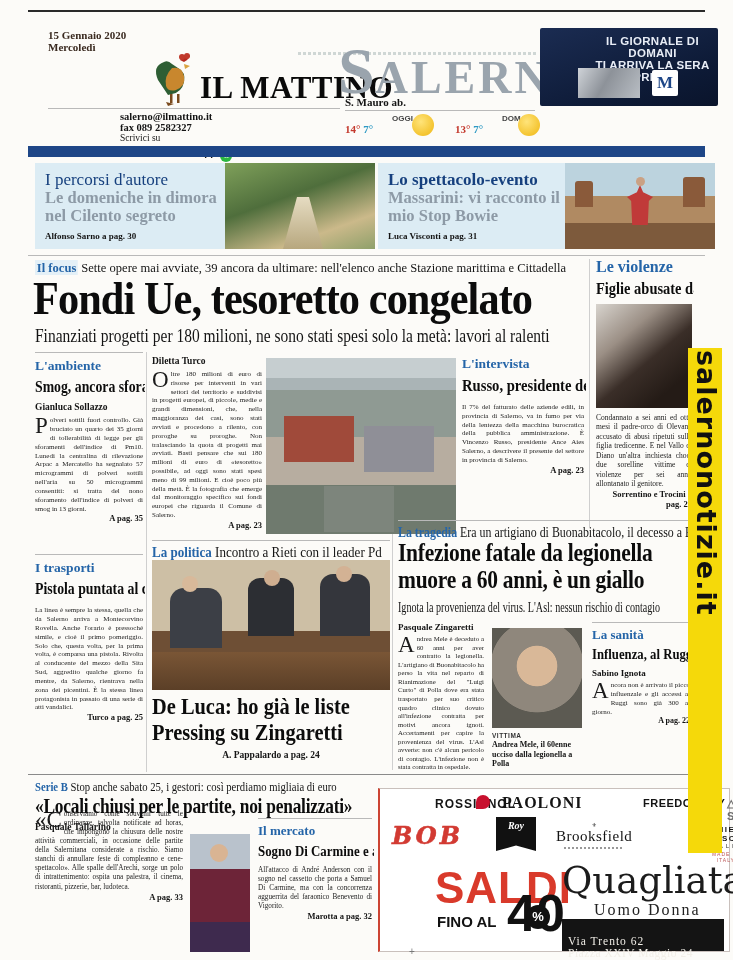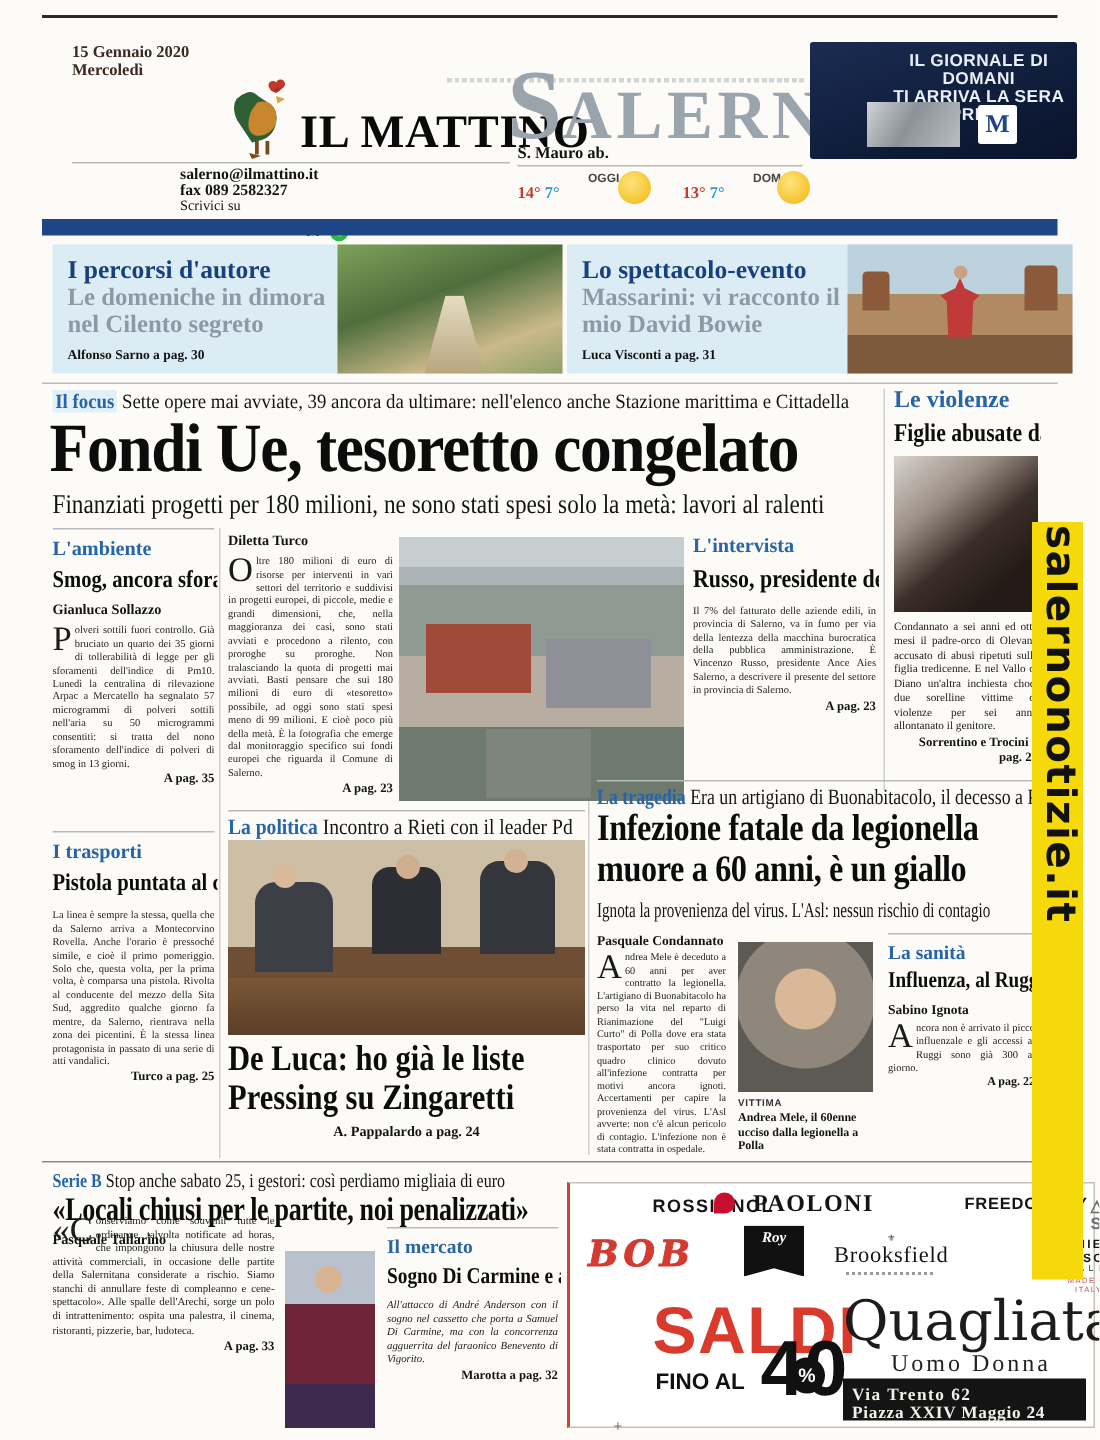--- a/index.html
+++ b/index.html
@@ -88,31 +88,31 @@
   <div class="abs sans" style="left:455px;top:114px;font-size:8px;font-weight:bold;color:#444;">DOMANI</div>
   <div class="abs" style="left:455px;top:123px;font-size:11px;font-weight:bold;">
     <span style="color:var(--temp-red);">13°</span>
     <span style="color:var(--temp-blue);">7°</span>
   </div>
   <div class="abs" style="left:518px;top:114px;width:22px;height:22px;border-radius:50%;background:radial-gradient(circle at 40% 35%,#ffe47a,#f4c430 70%,#e8b41f);"></div>
 
   <div class="abs" style="left:28px;top:146px;width:677px;height:11px;background:var(--navy);"></div>
 
   <div class="abs" style="left:35px;top:163px;width:340px;height:86px;background:var(--promo);">
-    <div class="serif" style="position:absolute;left:10px;top:7px;font-size:17px;font-weight:bold;color:#16407e;">I percorsi d'autore</div>
+    <div class="serif" style="position:absolute;left:10px;top:7px;font-size:17px;font-weight:normal;color:#16407e;">I percorsi d'autore</div>
     <div class="serif" style="position:absolute;left:10px;top:26px;width:180px;font-size:16.5px;font-weight:bold;color:var(--gray-title);line-height:1.1;">Le domeniche in dimora nel Cilento segreto</div>
     <div class="serif" style="position:absolute;left:10px;top:68px;font-size:9px;font-weight:bold;">Alfonso Sarno a pag. 30</div>
     <div class="abs" style="left:190px;top:0;width:150px;height:86px;background:linear-gradient(160deg,#7fa05a 0%,#4f6e3c 40%,#cbb98a 75%,#8fa06a 100%);">
       <div class="abs" style="left:58px;top:34px;width:40px;height:52px;background:linear-gradient(#e6dcc2,#b7a77e);clip-path:polygon(35% 0,65% 0,100% 100%,0 100%);"></div>
     </div>
   </div>
 
   <div class="abs" style="left:378px;top:163px;width:337px;height:86px;background:var(--promo);">
     <div class="serif" style="position:absolute;left:10px;top:7px;font-size:17px;font-weight:bold;color:#16407e;">Lo spettacolo-evento</div>
-    <div class="serif" style="position:absolute;left:10px;top:26px;width:180px;font-size:16.5px;font-weight:bold;color:var(--gray-title);line-height:1.1;">Massarini: vi racconto il mio David Bowie</div>
+    <div class="serif" style="position:absolute;left:10px;top:26px;width:180px;font-size:16.5px;font-weight:bold;color:var(--gray-title);line-height:1.1;">Massarini: vi racconto il mio Stop Bowie</div>
     <div class="serif" style="position:absolute;left:10px;top:68px;font-size:9px;font-weight:bold;">Luca Visconti a pag. 31</div>
     <div class="abs" style="left:187px;top:0;width:150px;height:86px;background:linear-gradient(#bcd3de 0 38%,#b08a62 38% 70%,#7d5a3c 70% 100%);">
       <div class="abs" style="left:62px;top:22px;width:26px;height:40px;background:#c03a39;clip-path:polygon(50% 0,62% 18%,100% 30%,84% 40%,80% 100%,20% 100%,16% 40%,0 30%,38% 18%);"></div>
       <div class="abs" style="left:71px;top:14px;width:9px;height:9px;border-radius:50%;background:#caa184;"></div>
       <div class="abs" style="left:10px;top:18px;width:18px;height:26px;background:#8a5a3a;border-radius:3px 3px 0 0;"></div>
       <div class="abs" style="left:118px;top:14px;width:22px;height:30px;background:#8a5a3a;border-radius:3px 3px 0 0;"></div>
     </div>
   </div>
 
   <div class="abs hair" style="left:28px;top:255px;width:677px;height:1px;"></div>
@@ -196,21 +196,21 @@
   <div class="abs" style="left:398px;top:524px;">
     <div class="squeeze" style="transform:scaleX(.82);font-size:14.5px;">
       <span class="kick">La tragedia</span>
       <span class="serif">Era un artigiano di Buonabitacolo, il decesso a Polla</span>
     </div>
   </div>
   <div class="abs headline squeeze" style="left:398px;top:540px;font-size:25px;line-height:1.06;width:340px;transform:scaleX(.86);white-space:normal;letter-spacing:-.3px;">Infezione fatale da legionella muore a 60 anni, è un giallo</div>
   <div class="abs serif squeeze" style="left:398px;top:600px;font-size:14px;transform:scaleX(.72);font-weight:500;">Ignota la provenienza del virus. L'Asl: nessun rischio di contagio</div>
 
   <div class="abs" style="left:398px;top:622px;width:88px;height:150px;overflow:hidden;">
-    <div class="byline" style="font-size:9px;">Pasquale Condannato</div>
+    <div class="byline" style="font-size:9px;">Pasquale Zingaretti</div>
     <div class="body-txt drop" style="margin-top:3px;width:86px;font-size:6.8px;">Andrea Mele è deceduto a 60 anni per aver contratto la legionella. L'artigiano di Buonabitacolo ha perso la vita nel reparto di Rianimazione del "Luigi Curto" di Polla dove era stata trasportato per suo critico quadro clinico dovuto all'infezione contratta per motivi ancora ignoti. Accertamenti per capire la provenienza del virus. L'Asl avverte: non c'è alcun pericolo di contagio. L'infezione non è stata contratta in ospedale.</div>
 
   </div>
 
   <div class="abs" style="left:492px;top:628px;width:90px;height:100px;background:radial-gradient(circle at 50% 38%,#d9b898 0 26%,#8f877c 27% 60%,#5c5a52 61% 100%);"></div>
   <div class="abs caption-label" style="left:492px;top:732px;">VITTIMA</div>
   <div class="abs caption" style="left:492px;top:740px;width:92px;">Andrea Mele, il 60enne ucciso dalla legionella a Polla</div>
 
   <div class="abs" style="left:592px;top:622px;width:100px;height:150px;overflow:hidden;">
     <div class="hair" style="width:98px;height:1px;"></div>
@@ -238,21 +238,21 @@
   </div>
 
   <div class="abs" style="left:190px;top:834px;width:60px;height:118px;background:linear-gradient(#b9c2cc 0 30%,#6d2438 30% 75%,#3e2a4e 75% 100%);">
     <div class="abs" style="left:20px;top:10px;width:18px;height:18px;border-radius:50%;background:#d9b493;"></div>
   </div>
 
   <div class="abs" style="left:258px;top:818px;width:116px;height:136px;overflow:hidden;">
     <div class="hair" style="width:114px;height:1px;"></div>
     <div class="kick" style="font-size:13px;margin-top:4px;">Il mercato</div>
     <div class="headline squeeze" style="font-size:15px;line-height:1.14;width:134px;transform:scaleX(.86);margin-top:4px;">Sogno Di Carmine e avanti tutta su André Anderson</div>
-    <div class="body-txt" style="margin-top:6px;width:114px;font-size:7.2px;font-style:italic;">All'attacco di André Anderson con il sogno nel cassetto che porta a Samuel Di Carmine, ma con la concorrenza agguerrita del faraonico Benevento di Vigorito.</div>
+    <div class="body-txt" style="margin-top:6px;width:114px;font-size:7.2px;">All'attacco di André Anderson con il sogno nel cassetto che porta a Samuel Di Carmine, ma con la concorrenza agguerrita del faraonico Benevento di Vigorito.</div>
     <div class="pref" style="width:114px;">Marotta a pag. 32</div>
   </div>
 
   <div class="abs" style="left:378px;top:788px;width:352px;height:164px;background:#fff;border:1px solid #c9c0bc;border-left:2px solid #cc4433;">
 
     <div class="abs sans" style="left:8px;top:8px;font-size:12px;font-weight:bold;letter-spacing:1px;">ROSSIGNOL</div>
     <div class="abs" style="left:96px;top:6px;width:14px;height:14px;background:#c8102e;border-radius:50% 50% 50% 0;"></div>
     <div class="abs serif" style="left:122px;top:5px;font-size:16px;font-weight:bold;letter-spacing:1px;">PAOLONI</div>
     <div class="abs sans" style="left:216px;top:8px;font-size:11px;font-weight:bold;letter-spacing:.5px;">FREEDOMDAY</div>
     <div class="abs sans" style="left:300px;top:8px;font-size:11px;font-weight:bold;color:#6e6e6e;">
@@ -274,21 +274,21 @@
       <div style="font-size:6px;letter-spacing:3px;color:#333;">ITALIA</div>
       <div style="font-size:5px;letter-spacing:1px;color:#b55;margin-top:2px;">MADE IN ITALY</div>
     </div>
 
     <div class="abs sans" style="left:8px;top:74px;font-size:44px;font-weight:800;color:var(--red);letter-spacing:1px;">SALDI</div>
     <div class="abs sans" style="left:10px;top:124px;font-size:15px;font-weight:800;color:#111;">FINO AL</div>
     <div class="abs sans" style="left:80px;top:94px;font-size:52px;font-weight:800;color:#111;">40</div>
     <div class="abs" style="left:146px;top:116px;width:24px;height:24px;border-radius:50%;background:#111;color:#fff;text-align:center;line-height:24px;font-size:13px;font-weight:bold;font-family:'Liberation Sans',sans-serif;">%</div>
     <div class="abs" style="left:182px;top:70px;font-family:'DejaVu Serif',serif;font-size:37px;color:#1c1c1c;">Quagliata</div>
     <div class="abs serif" style="left:214px;top:112px;font-size:16px;letter-spacing:2px;color:#222;">Uomo Donna</div>
-    <div class="abs" style="left:182px;top:130px;width:162px;height:28px;background:#141414;color:#f2efe8;padding:5px 6px;font-weight:bold;">
+    <div class="abs" style="left:182px;top:130px;width:162px;height:28px;background:#141414;color:#f2efe8;padding:16px 6px;">
       <div class="serif" style="font-size:11.5px;letter-spacing:1px;">Via Trento 62</div>
       <div class="serif" style="font-size:11.5px;letter-spacing:.5px;">Piazza XXIV Maggio 24</div>
     </div>
   </div>
 
   <div class="abs sans" style="left:362px;top:946px;font-size:10px;color:#777;">+</div>
 
 </div>
 
 </body></html>

